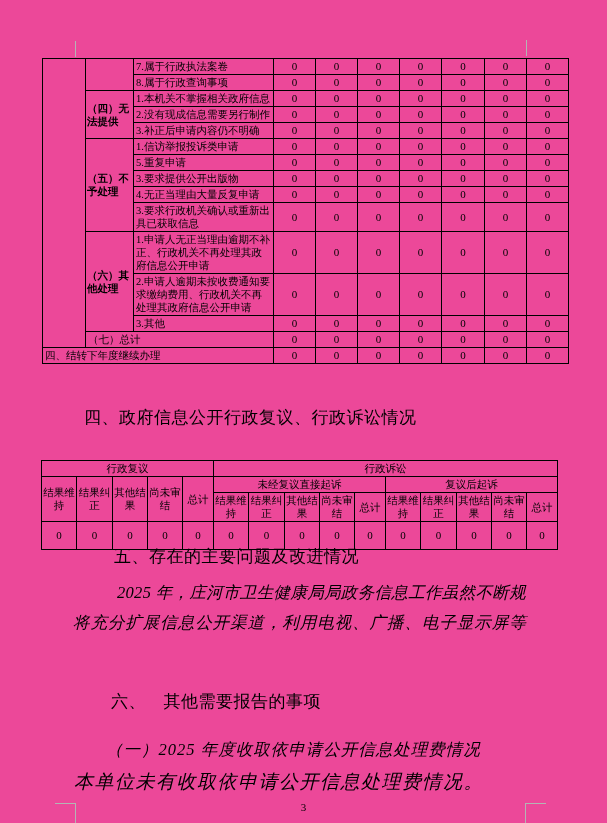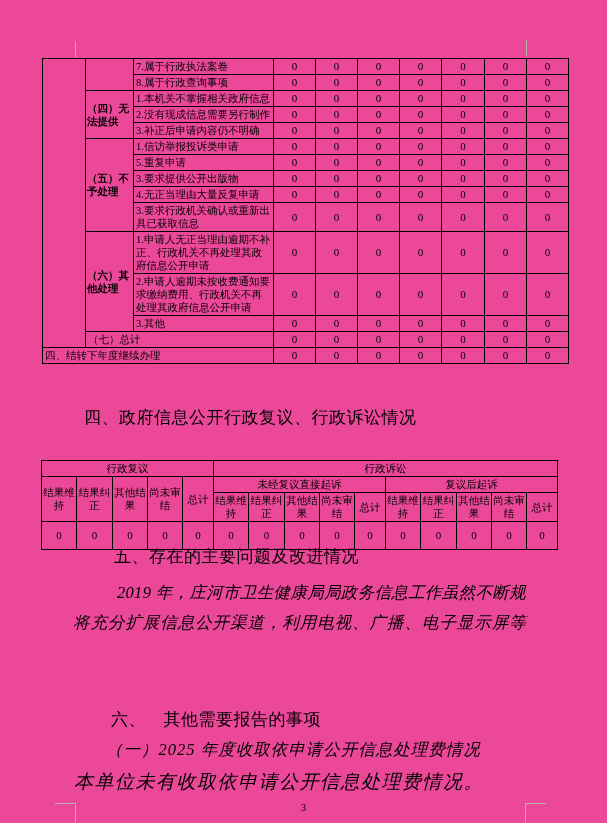--- a/index.html
+++ b/index.html
@@ -36,21 +36,21 @@
 
   
   .heading {
     position: absolute;
     font-family: "Liberation Sans", "DejaVu Sans", sans-serif;
     font-weight: normal; font-size: 17px; line-height: 20px;
     white-space: nowrap; letter-spacing: 0.5px;
   }
   #h4 { left: 84px;  top: 408px; }
   #h5 { left: 114px; top: 547px; }
-  #h6 { left: 111px; top: 710px; }
+  #h6 { left: 111px; top: 692px; }
 
   
   .para {
     position: absolute; left: 73px; width: 453px;
     font-size: 16.5px; line-height: 30px; font-style: italic;
     letter-spacing: 0.3px;
   }
   #p5 { top: 578px; }
   #p5 .ln { text-align: justify; text-align-last: justify; white-space: nowrap; }
   #p5 .ln.first { text-indent: 44px; }
@@ -318,21 +318,21 @@
           <td class="num">0</td>
           <td class="num">0</td>
           <td class="num">0</td>
           <td class="num">0</td>
         </tr>
       </tbody>
   </table>
 
   <div class="heading" id="h5">五、存在的主要问题及改进情况</div>
   <div class="para" id="p5">
-    <div class="ln first">2019 年，庄河市卫生健康局局政务信息工作虽然不断规</div>
+    <div class="ln first">2025 年，庄河市卫生健康局局政务信息工作虽然不断规</div>
     <div class="ln">将充分扩展信息公开渠道，利用电视、广播、电子显示屏等</div>
   </div>
 
   <div class="heading" id="h6">六、　其他需要报告的事项</div>
   <div id="s6l1">（一）2025 年度收取依申请公开信息处理费情况</div>
   <div id="s6l2">本单位未有收取依申请公开信息处理费情况。</div>
 
   <div id="pagenum">3</div>
 
 </div>

